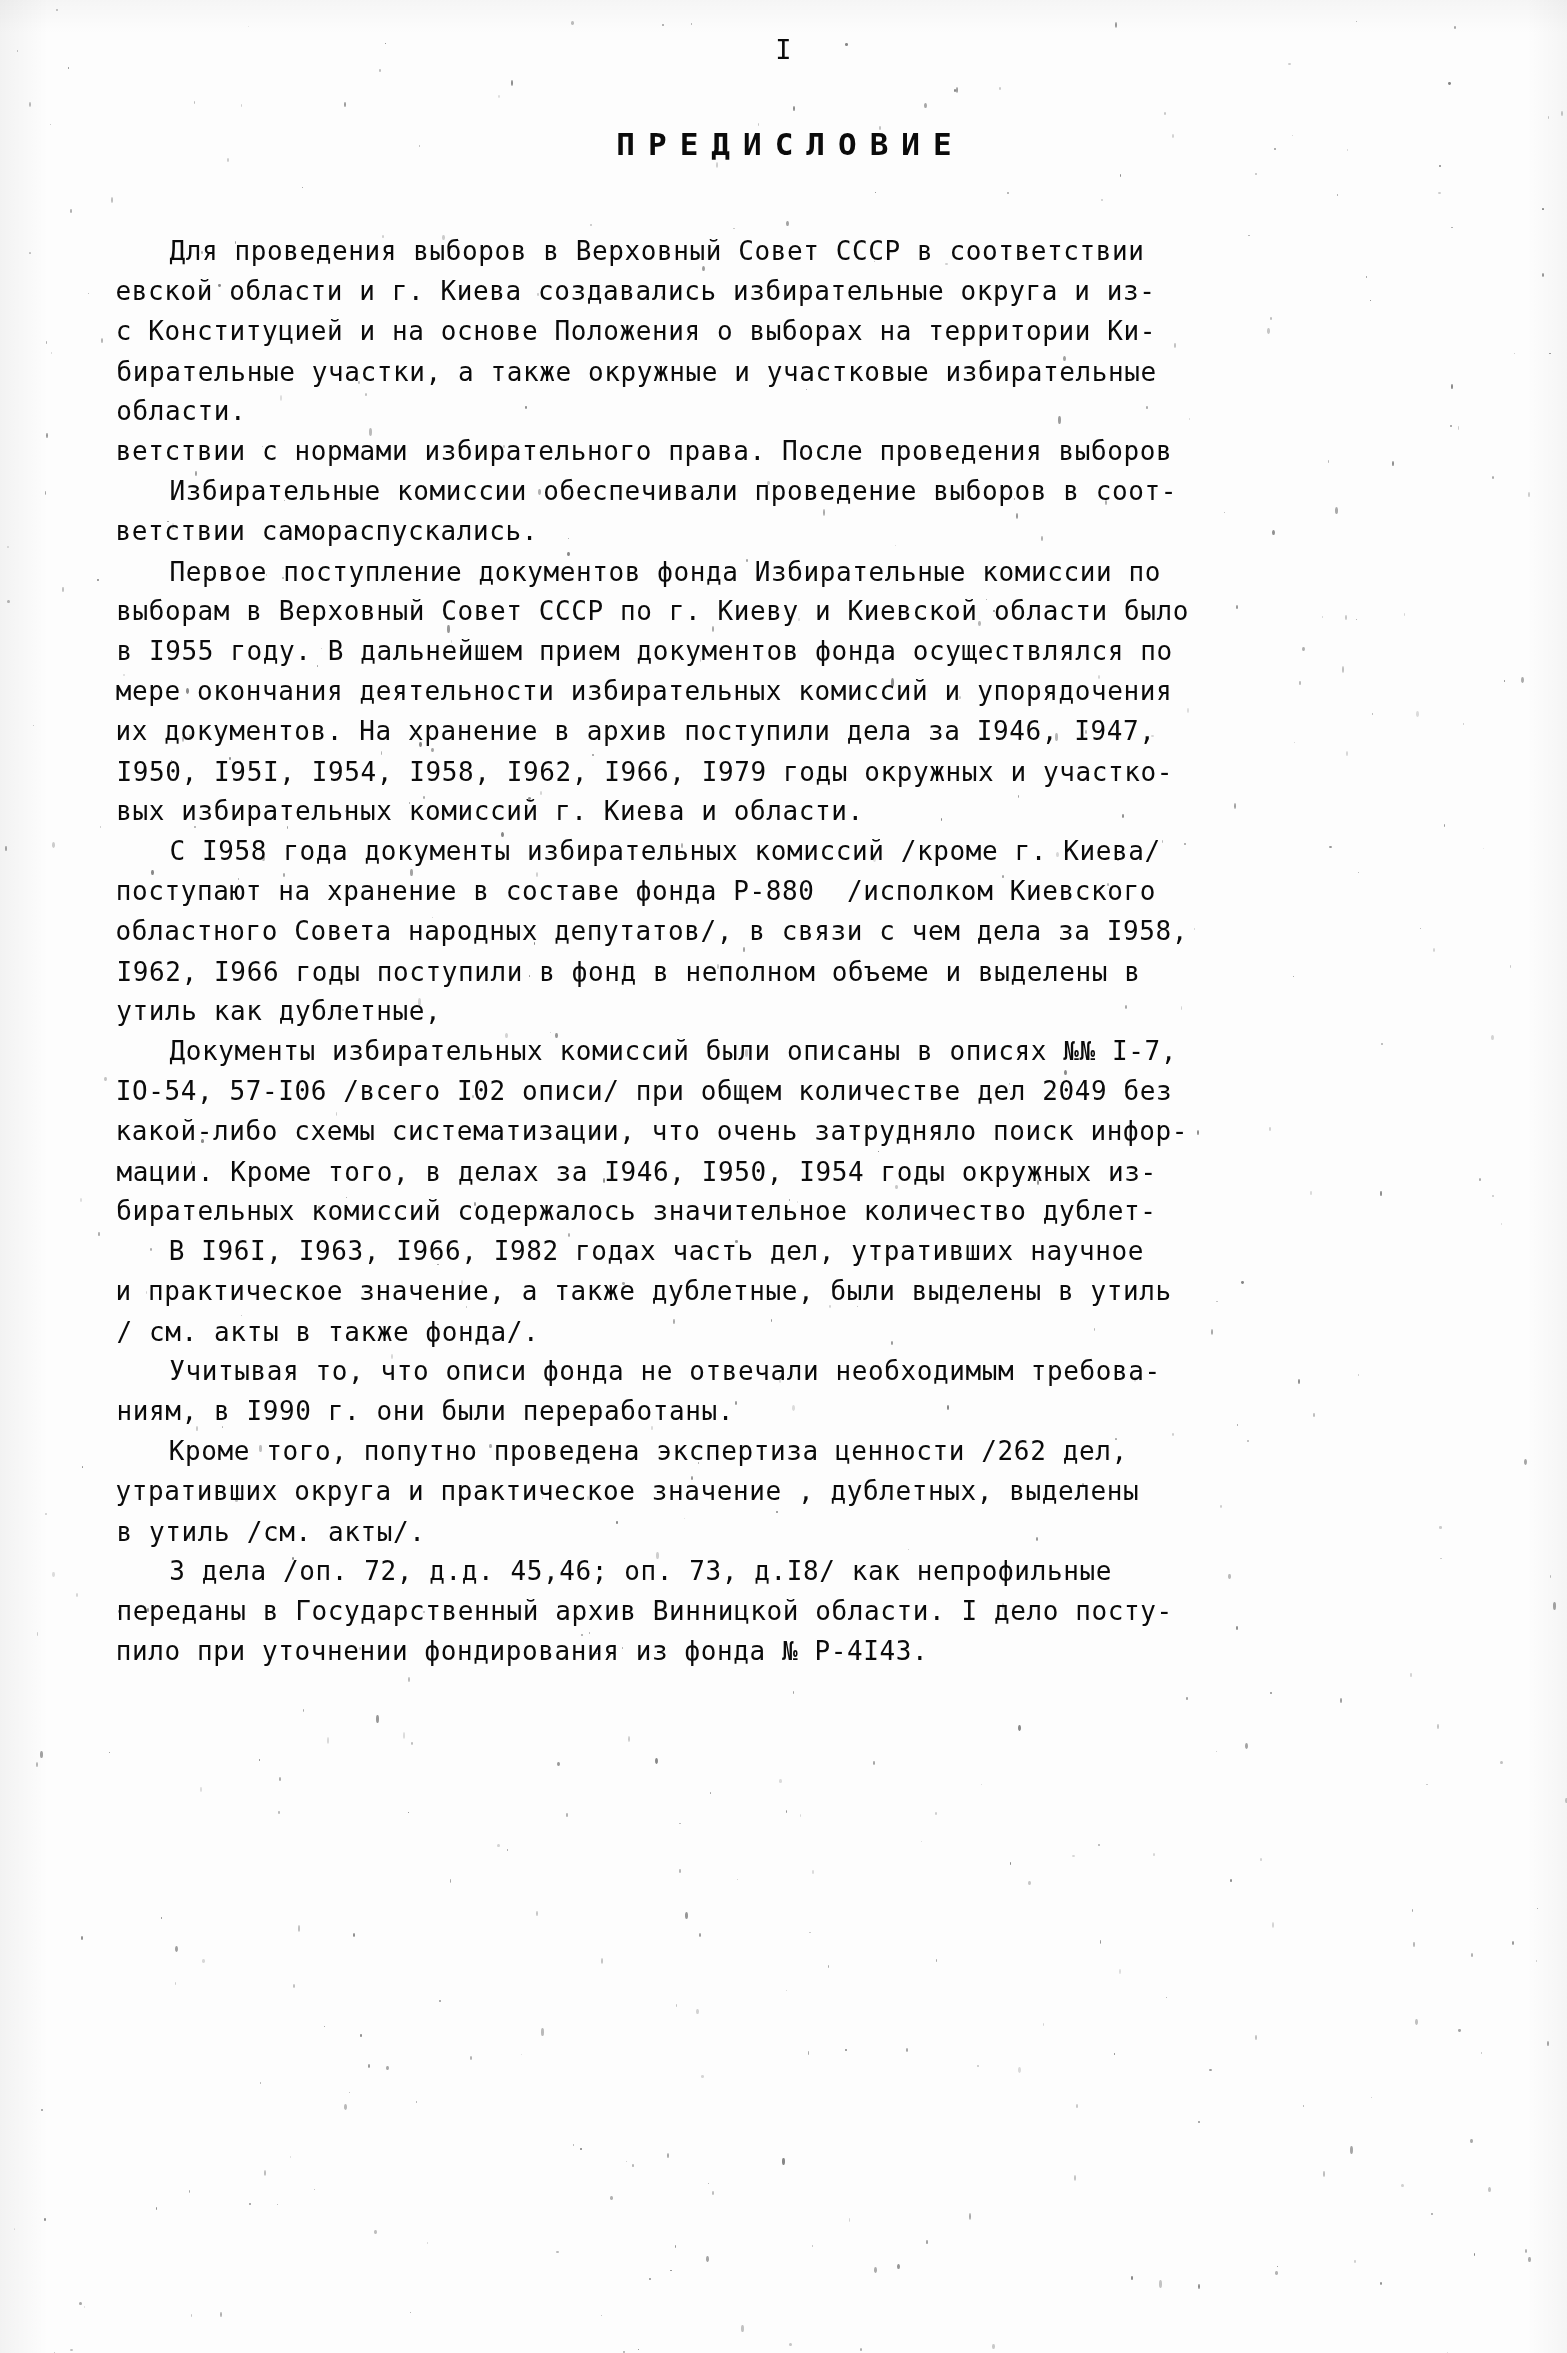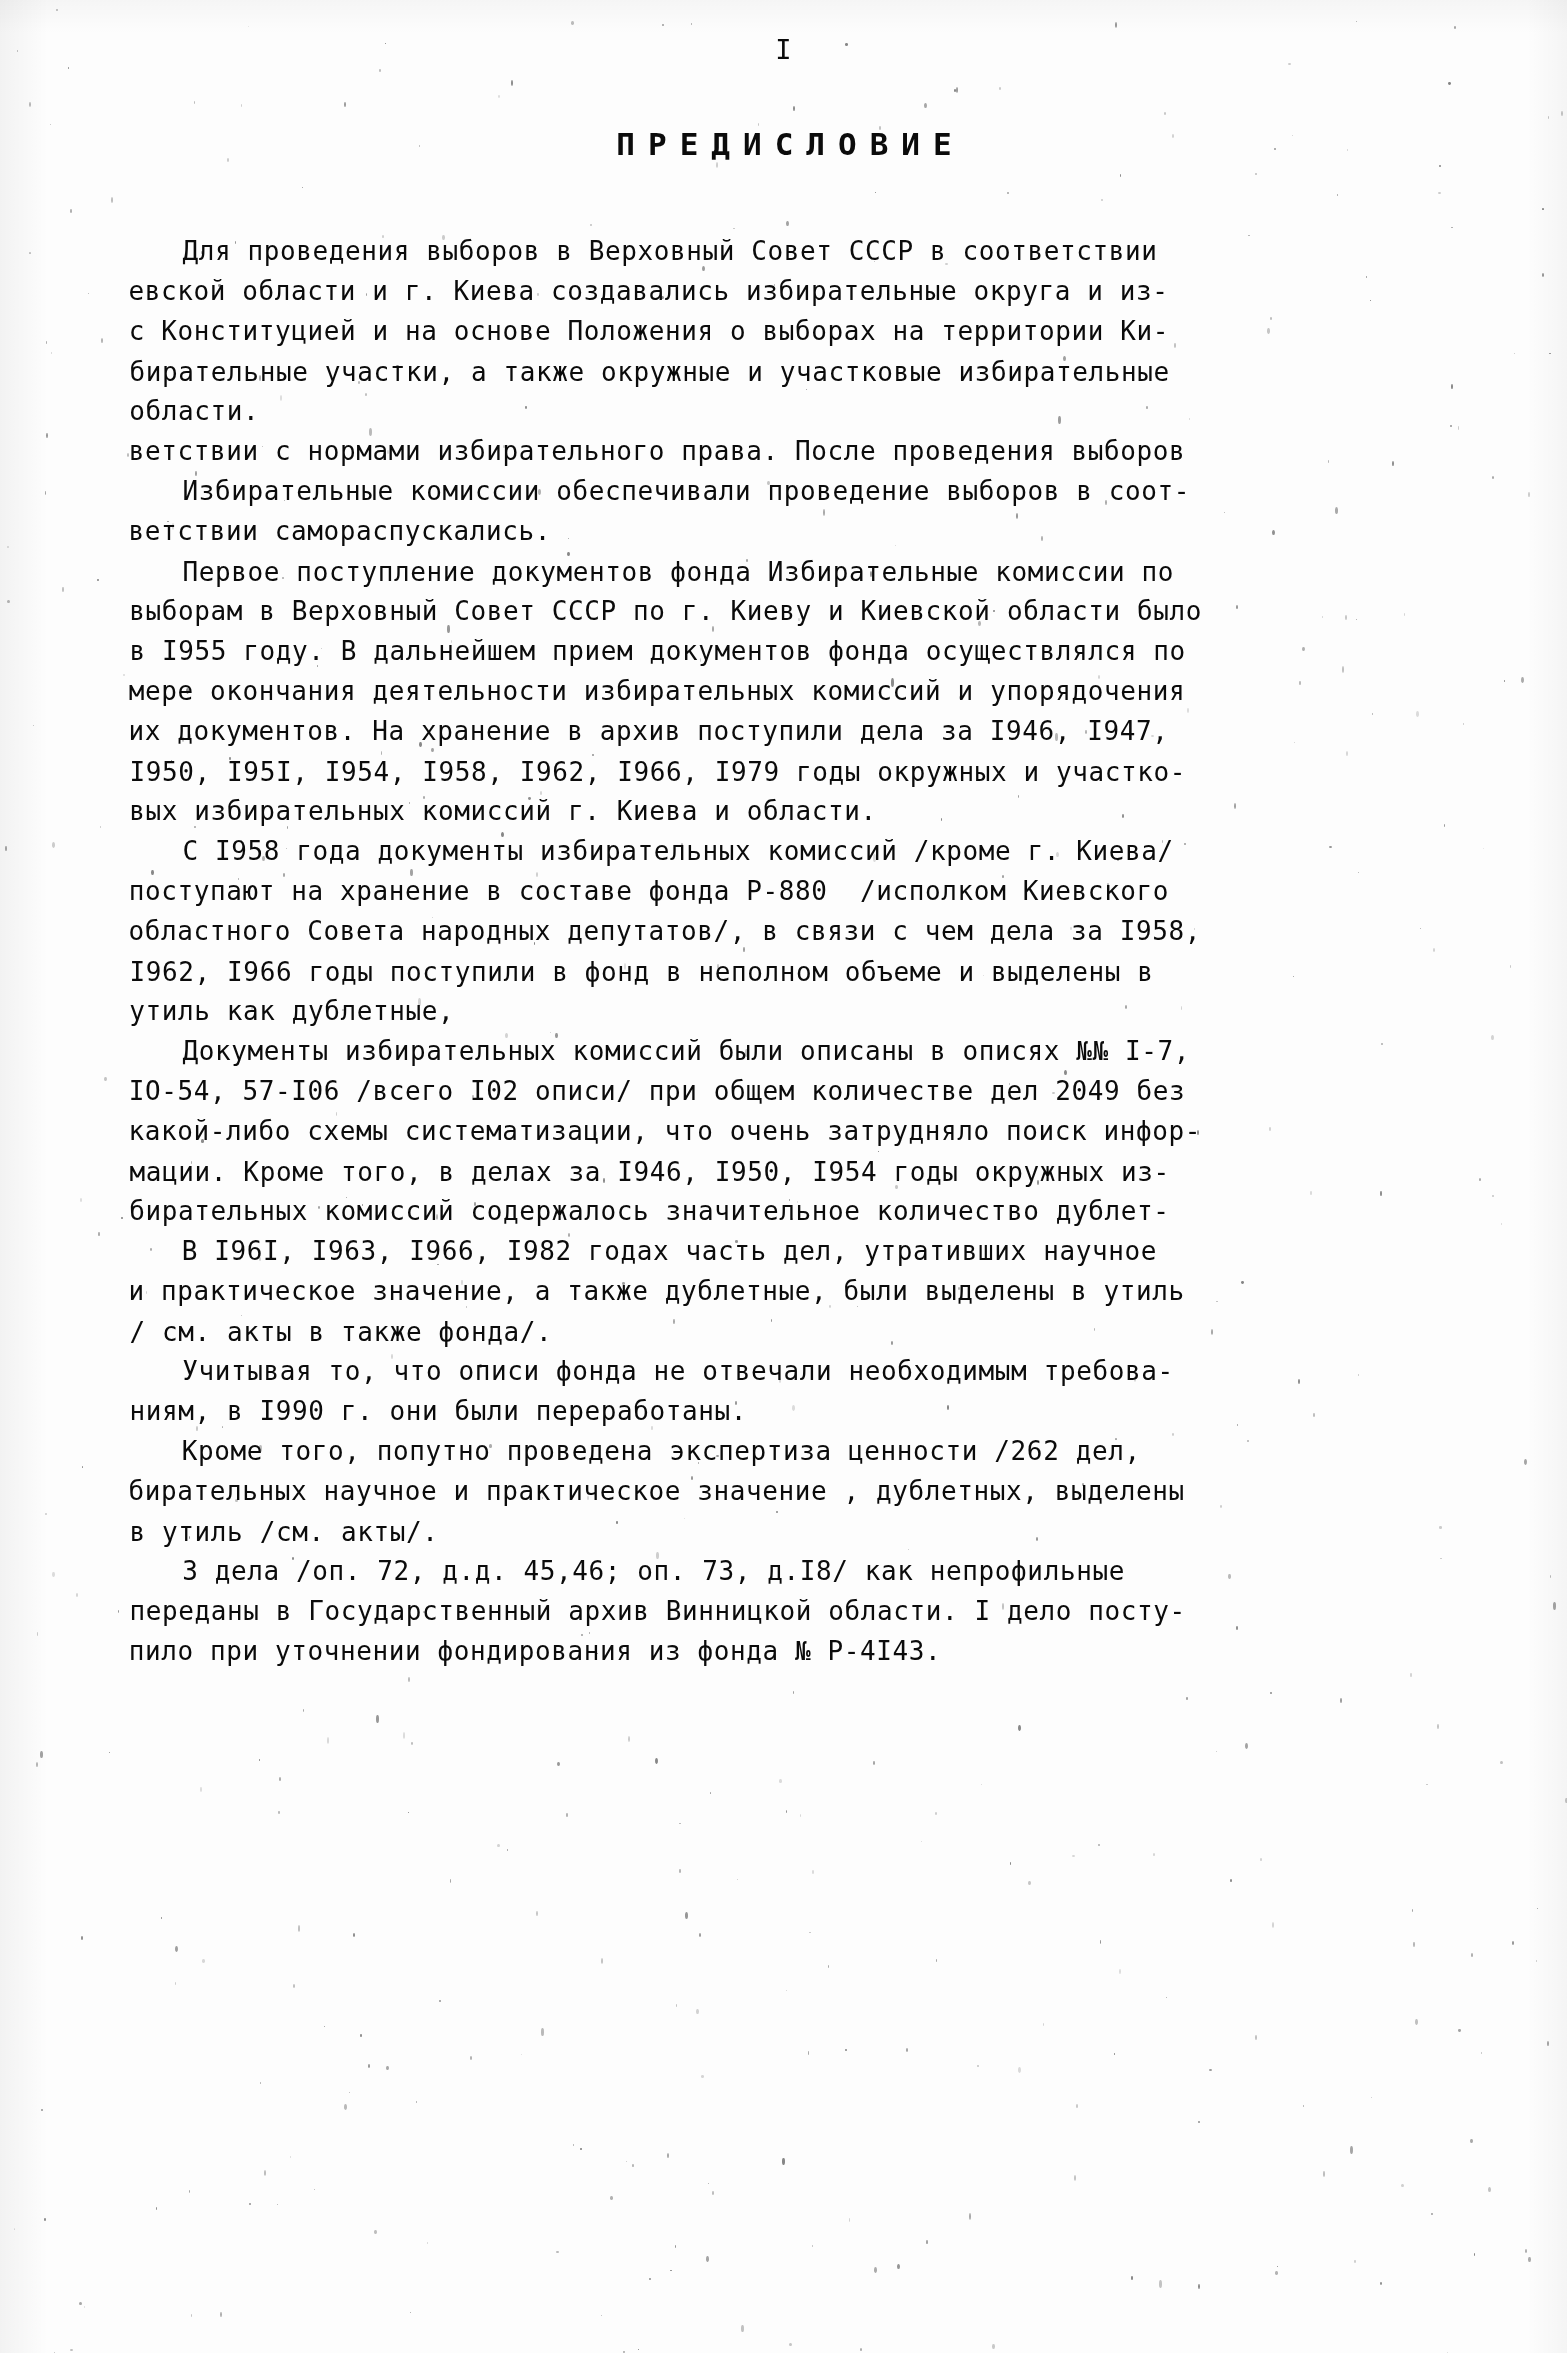--- a/index.html
+++ b/index.html
@@ -71,21 +71,21 @@
     font-size: 31px;
     letter-spacing: 13px;
     text-indent: 13px;
     font-weight: 600;
   }
 
   
   .body-block {
     position: absolute;
     top: 231px;
-    left: 129px;
+    left: 116px;
     width: 1333px;
   }
 
   .para {
     margin: 0 0 0 0;
   }
   .para + .para { margin-top: 0; }
 
   .ln {
     display: block;
@@ -678,21 +678,21 @@
           <span class="ln indent j2">В I96I, I963, I966, I982 годах часть дел, утративших научное</span>
           <span class="ln j3">и практическое значение, а также дублетные, были выделены в утиль</span>
           <span class="ln j4">/ см. акты в также фонда/.</span>
         </div>
         <div class="para">
           <span class="ln indent j5">Учитывая то, что описи фонда не отвечали необходимым требова-</span>
           <span class="ln j1">ниям, в I990 г. они были переработаны.</span>
         </div>
         <div class="para">
           <span class="ln indent j2">Кроме того, попутно проведена экспертиза ценности /262 дел,</span>
-          <span class="ln j3">бирательных научное и практическое значение , дублетных, выделены</span>
+          <span class="ln j3">утративших округа и практическое значение , дублетных, выделены</span>
           <span class="ln j4">в утиль /см. акты/.</span>
         </div>
         <div class="para">
           <span class="ln indent j5">3 дела /оп. 72, д.д. 45,46; оп. 73, д.I8/ как непрофильные</span>
           <span class="ln j1">переданы в Государственный архив Винницкой области. I дело посту-</span>
           <span class="ln j2">пило при уточнении фондирования из фонда № Р-4I43.</span>
         </div>
       </div>
 
   </div>

